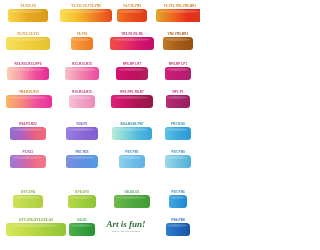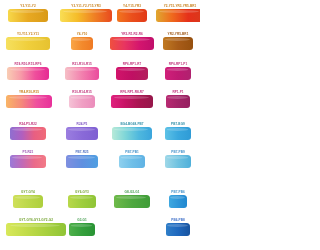--- a/index.html
+++ b/index.html
@@ -190,13 +190,17 @@
       <div class="sw" style="width: 60px; height: 13px; background: linear-gradient(90deg, rgb(216, 232, 90) 0%, rgb(194, 220, 74) 33%, rgb(168, 208, 62) 67%, rgb(143, 196, 54) 100%);"></div>
     </div>
     <div class="cell" style="left: 60px; top: 218px; width: 44px;">
       <div class="lbl" style="color: rgb(63, 154, 74);">G3-G1</div>
       <div class="sw" style="width: 26px; height: 13px; background: linear-gradient(90deg, rgb(79, 176, 74) 0%, rgb(53, 160, 60) 50%, rgb(40, 147, 52) 100%);"></div>
     </div>
     <div class="cell" style="left: 156px; top: 218px; width: 44px;">
       <div class="lbl" style="color: rgb(63, 111, 200);">PB6-PB8</div>
       <div class="sw" style="width: 24px; height: 13px; background: linear-gradient(90deg, rgb(47, 126, 200) 0%, rgb(31, 104, 190) 50%, rgb(23, 83, 159) 100%);"></div>
     </div>
+    <div id="logo" style="left: 96px; top: 220px; width: 60px;">
+      <div id="logo-title" style="color: rgb(46, 107, 51);">Art is fun!</div>
+      <div id="logo-sub">WWW.ART-IS-FUN.COM</div>
+    </div>
   </div>
 
 </body></html>

